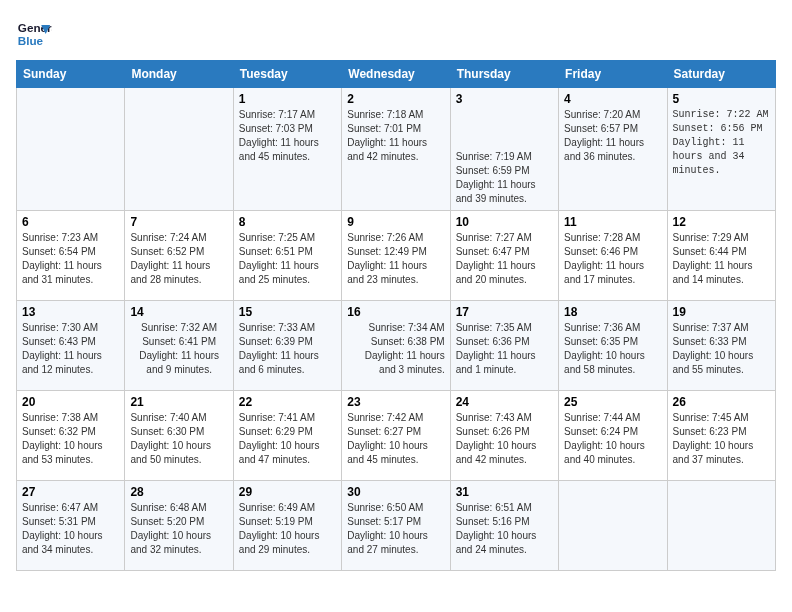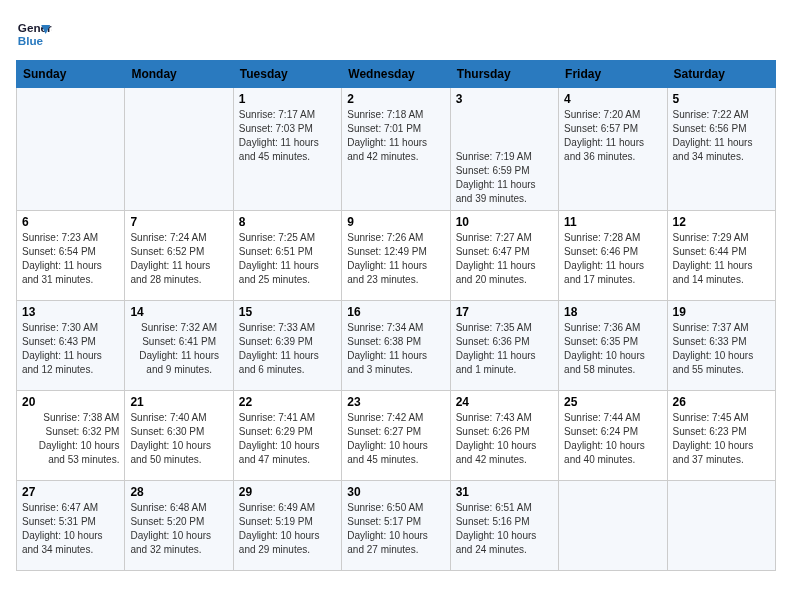--- a/index.html
+++ b/index.html
@@ -37,21 +37,21 @@
       font-size: 16px;
       color: #555;
     }
     table {
       width: 100%;
       border-collapse: collapse;
       font-size: 11px;
     }
     thead tr th {
       background-color: #2a7abf;
-      color: #000000;
+      color: #ffffff;
       text-align: left;
       padding: 6px 6px;
       font-size: 12px;
       font-weight: bold;
       border: 1px solid #2a7abf;
     }
     tbody tr td {
       border: 1px solid #ccc;
       vertical-align: top;
       padding: 4px 5px;
@@ -132,21 +132,21 @@
 Daylight: 11 hours and 39 minutes.</div>
         </td>
         <td>
           <span class="day-number">4</span>
           <div class="day-info" style="white-space: pre-line;">Sunrise: 7:20 AM
 Sunset: 6:57 PM
 Daylight: 11 hours and 36 minutes.</div>
         </td>
         <td>
           <span class="day-number">5</span>
-          <div class="day-info" style="white-space: pre-line;">Sunrise: 7:22 AM
+          <div class="day-info" style="white-space: pre-line; font-family: Liberation Mono, monospace;">Sunrise: 7:22 AM
 Sunset: 6:56 PM
 Daylight: 11 hours and 34 minutes.</div>
         </td>
       </tr>
       <tr>
         <td>
           <span class="day-number">6</span>
           <div class="day-info" style="white-space: pre-line;">Sunrise: 7:23 AM
 Sunset: 6:54 PM
 Daylight: 11 hours and 31 minutes.</div>
@@ -202,21 +202,21 @@
 Daylight: 11 hours and 9 minutes.</div>
         </td>
         <td>
           <span class="day-number">15</span>
           <div class="day-info" style="white-space: pre-line;">Sunrise: 7:33 AM
 Sunset: 6:39 PM
 Daylight: 11 hours and 6 minutes.</div>
         </td>
         <td>
           <span class="day-number">16</span>
-          <div class="day-info" style="white-space: pre-line;">Sunrise: 7:34 AM
+          <div class="day-info" style="white-space: pre-line; text-align: right;">Sunrise: 7:34 AM
 Sunset: 6:38 PM
 Daylight: 11 hours and 3 minutes.</div>
         </td>
         <td>
           <span class="day-number">17</span>
           <div class="day-info" style="white-space: pre-line;">Sunrise: 7:35 AM
 Sunset: 6:36 PM
 Daylight: 11 hours and 1 minute.</div>
         </td>
         <td>
@@ -228,21 +228,21 @@
         <td>
           <span class="day-number">19</span>
           <div class="day-info" style="white-space: pre-line;">Sunrise: 7:37 AM
 Sunset: 6:33 PM
 Daylight: 10 hours and 55 minutes.</div>
         </td>
       </tr>
       <tr>
         <td>
           <span class="day-number">20</span>
-          <div class="day-info" style="white-space: pre-line; text-align: right;">Sunrise: 7:38 AM
+          <div class="day-info" style="white-space: pre-line;">Sunrise: 7:38 AM
 Sunset: 6:32 PM
 Daylight: 10 hours and 53 minutes.</div>
         </td>
         <td>
           <span class="day-number">21</span>
           <div class="day-info" style="white-space: pre-line;">Sunrise: 7:40 AM
 Sunset: 6:30 PM
 Daylight: 10 hours and 50 minutes.</div>
         </td>
         <td>

